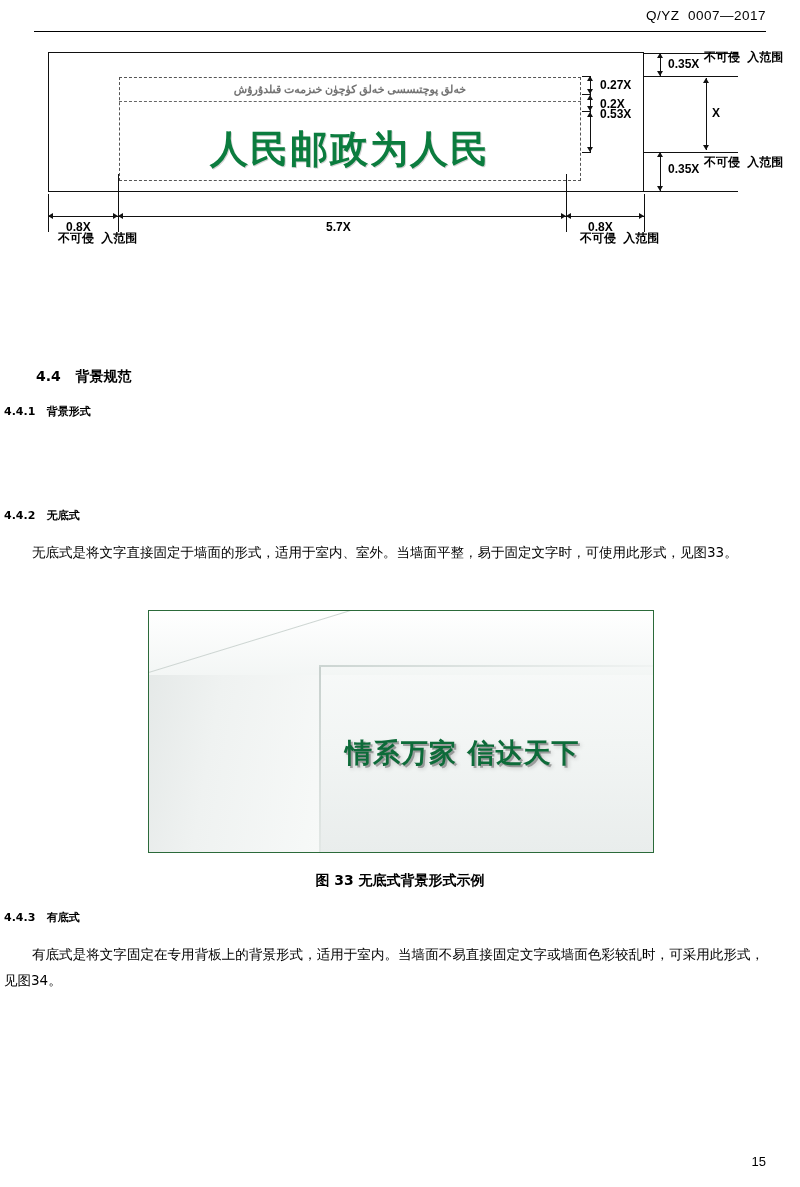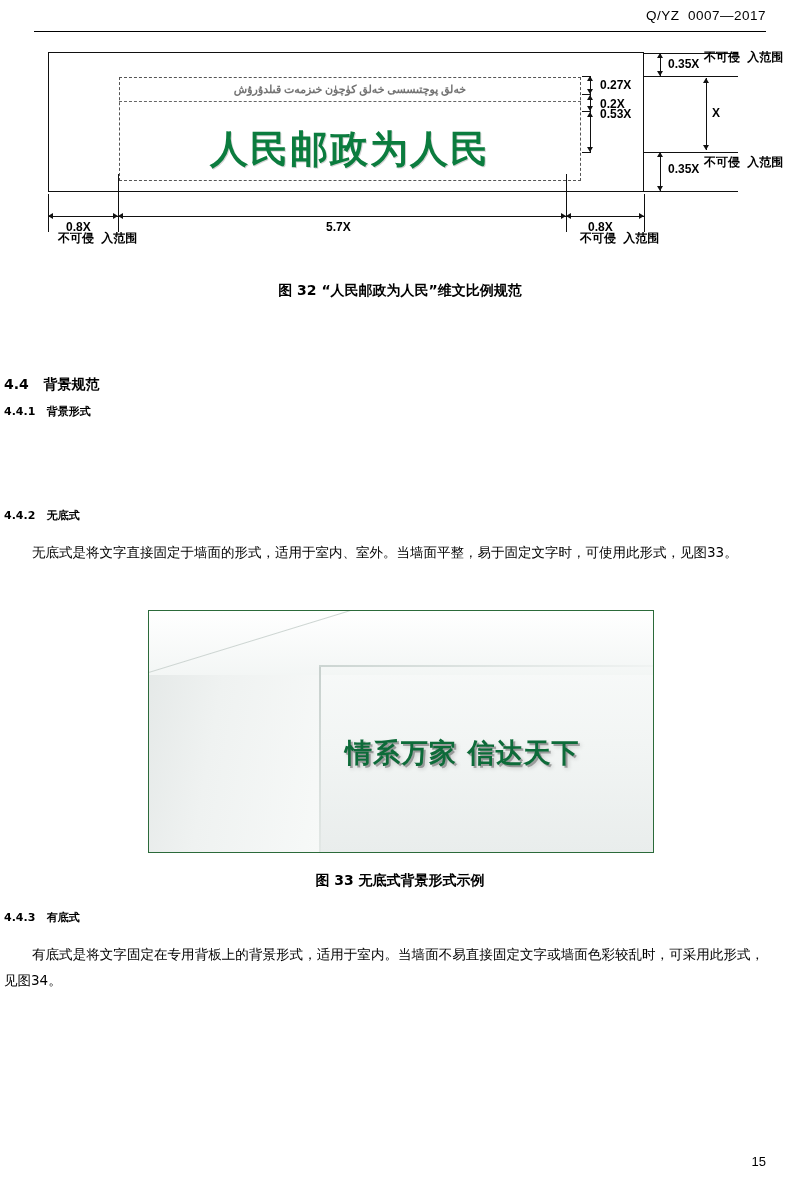--- a/index.html
+++ b/index.html
@@ -341,23 +341,22 @@
     <div class="meas-label" style="left:292px; top:176px;">5.7X</div>
 
     <div class="hline" style="left:532px; top:172px; width:78px;"></div>
     <div class="arrow-l" style="left:532px; top:169px;"></div>
     <div class="arrow-r" style="left:605px; top:169px;"></div>
     <div class="meas-label" style="left:554px; top:176px;">0.8X</div>
     <div class="meas-note" style="left:546px; top:190px;">不可侵
 入范围</div>
   </div>
 
-  <div class="fig-caption" style="top:282px;">图 32  “人民邮政为人民”维文比例规范</div>
-
-  <div class="h2" style="top:376px;">4.4   背景规范</div>
+
+  <div class="h2" style="top:368px;margin-left:32px;">4.4   背景规范</div>
 
   <div class="h3" style="top:404px;">4.4.1   背景形式</div>
 
   <div class="h3" style="top:508px;">4.4.2   无底式</div>
   <div class="para" style="top:539px;">无底式是将文字直接固定于墙面的形式，适用于室内、室外。当墙面平整，易于固定文字时，可使用此形式，见图33。</div>
 
   <div class="fig33-photo">
     <div class="wall-left"></div>
     <div class="wall-right"></div>
     <div class="ceiling"></div>

